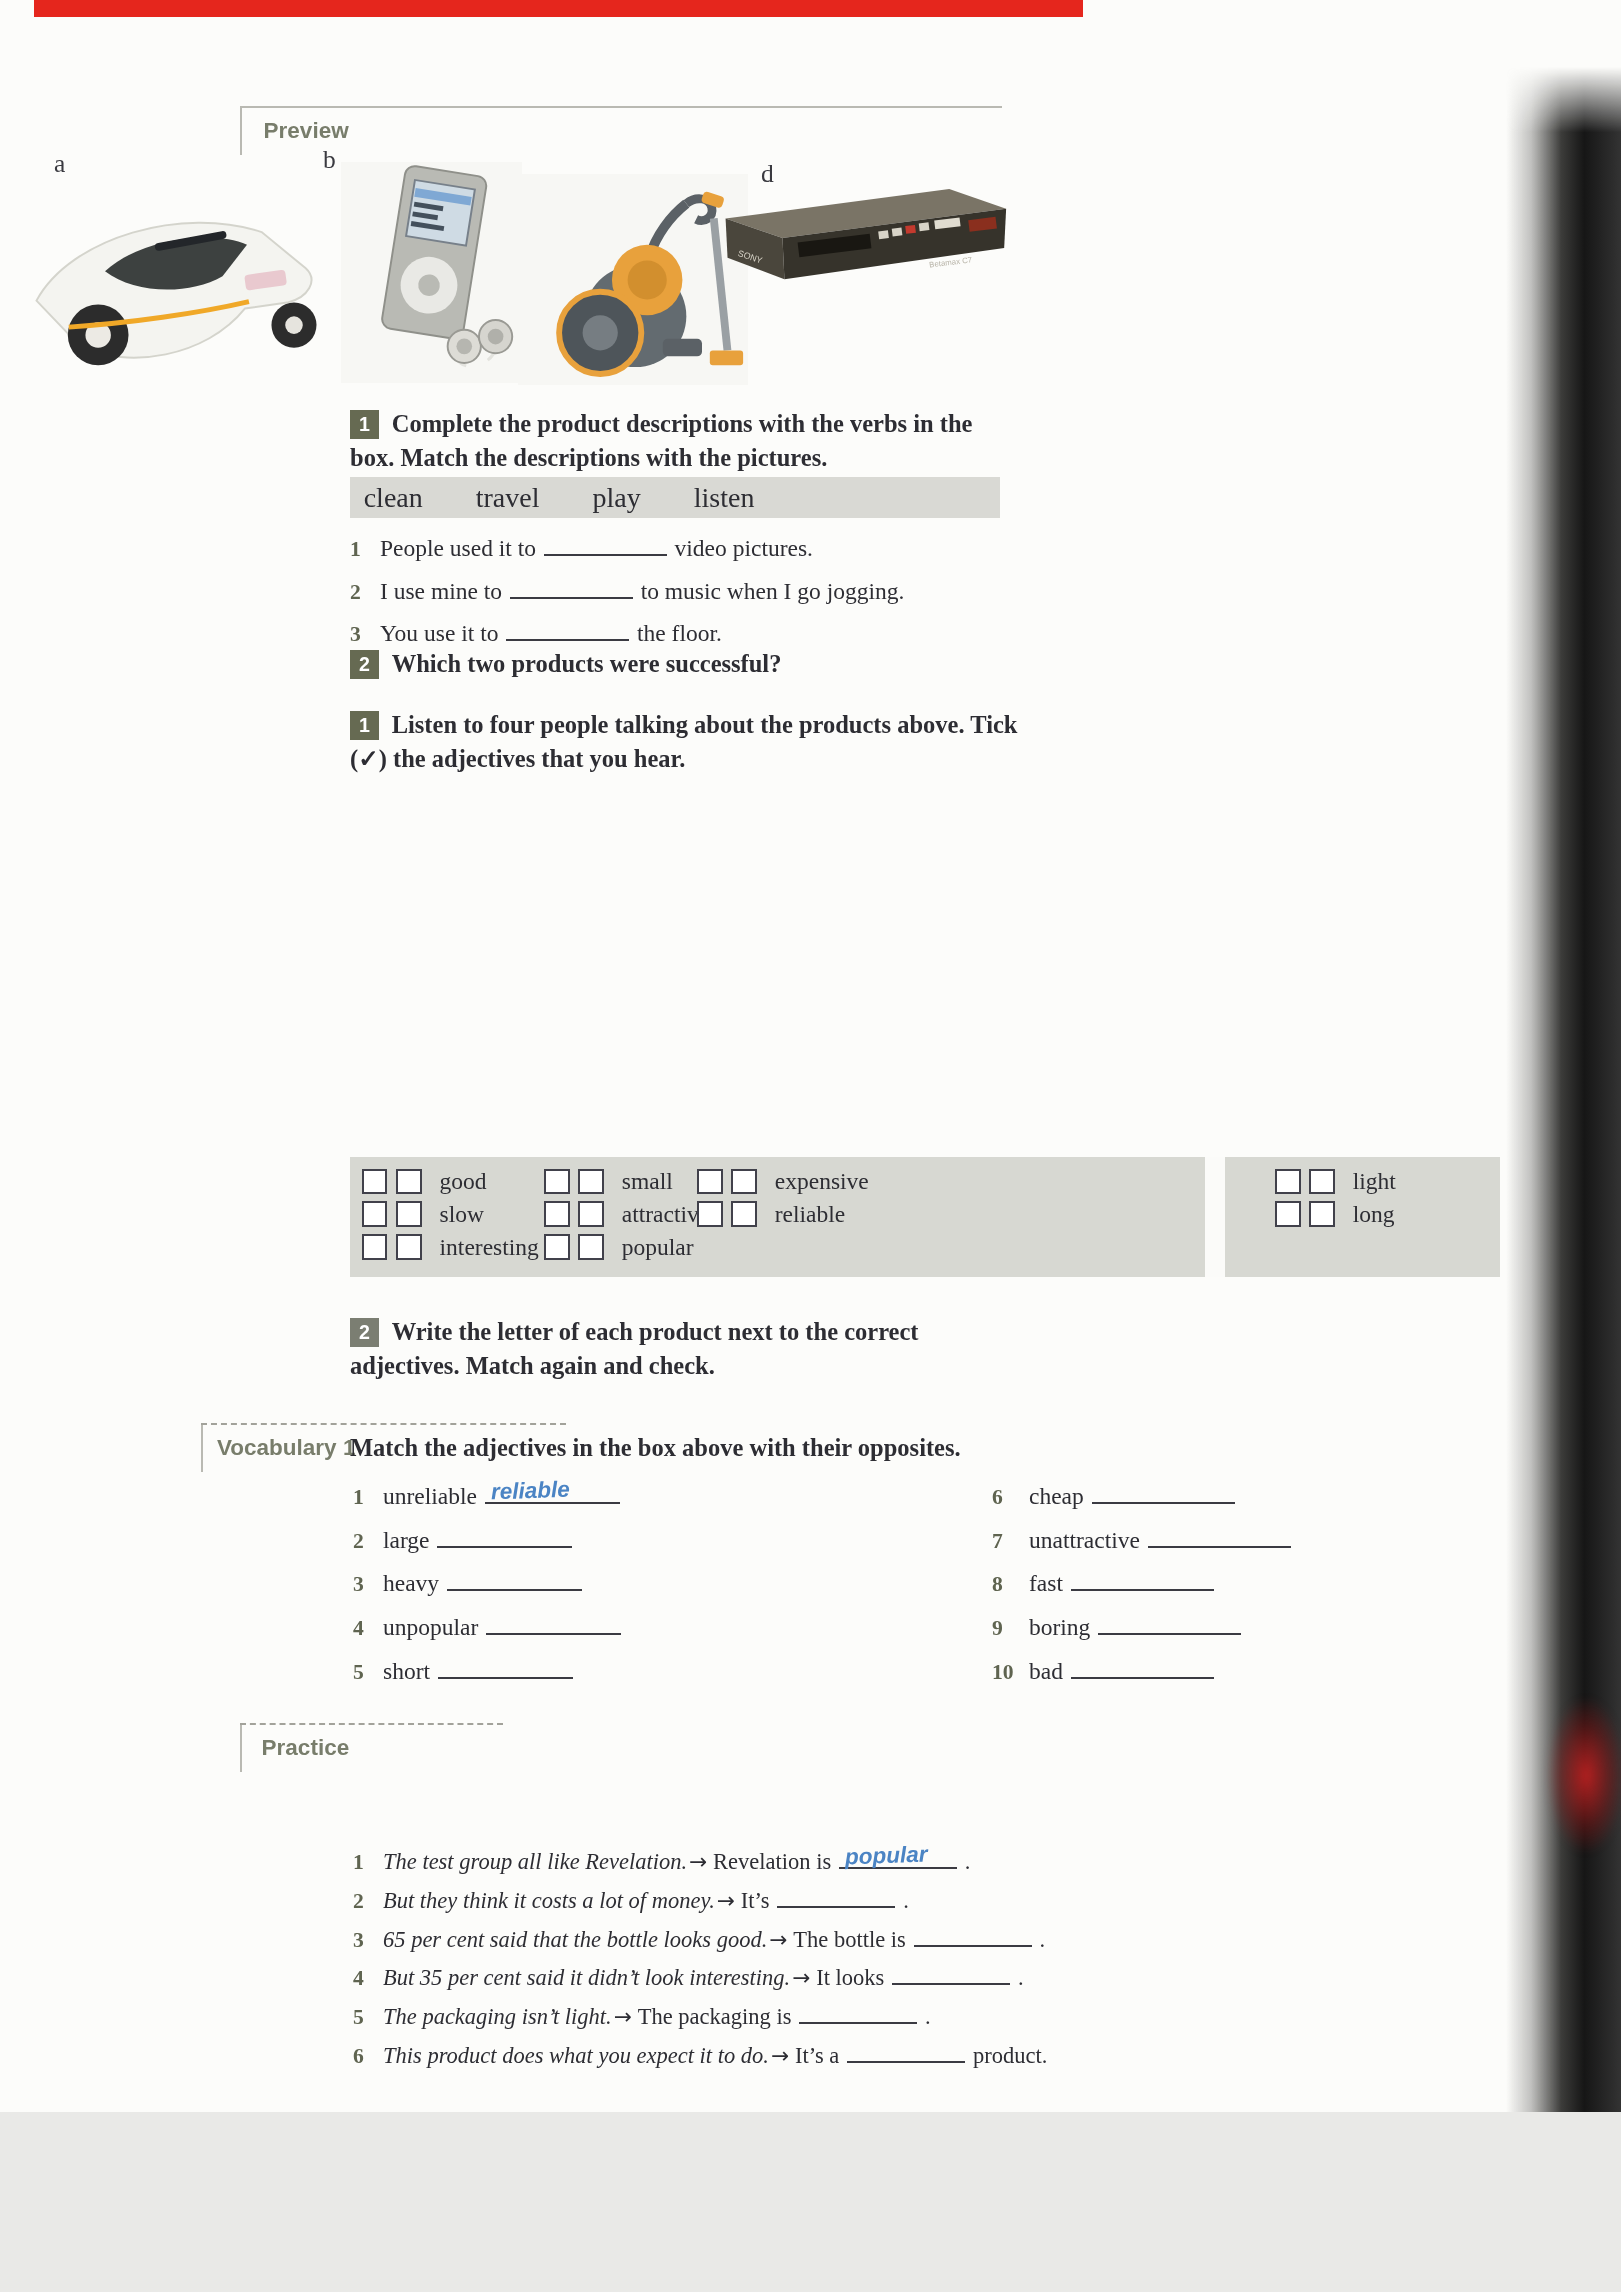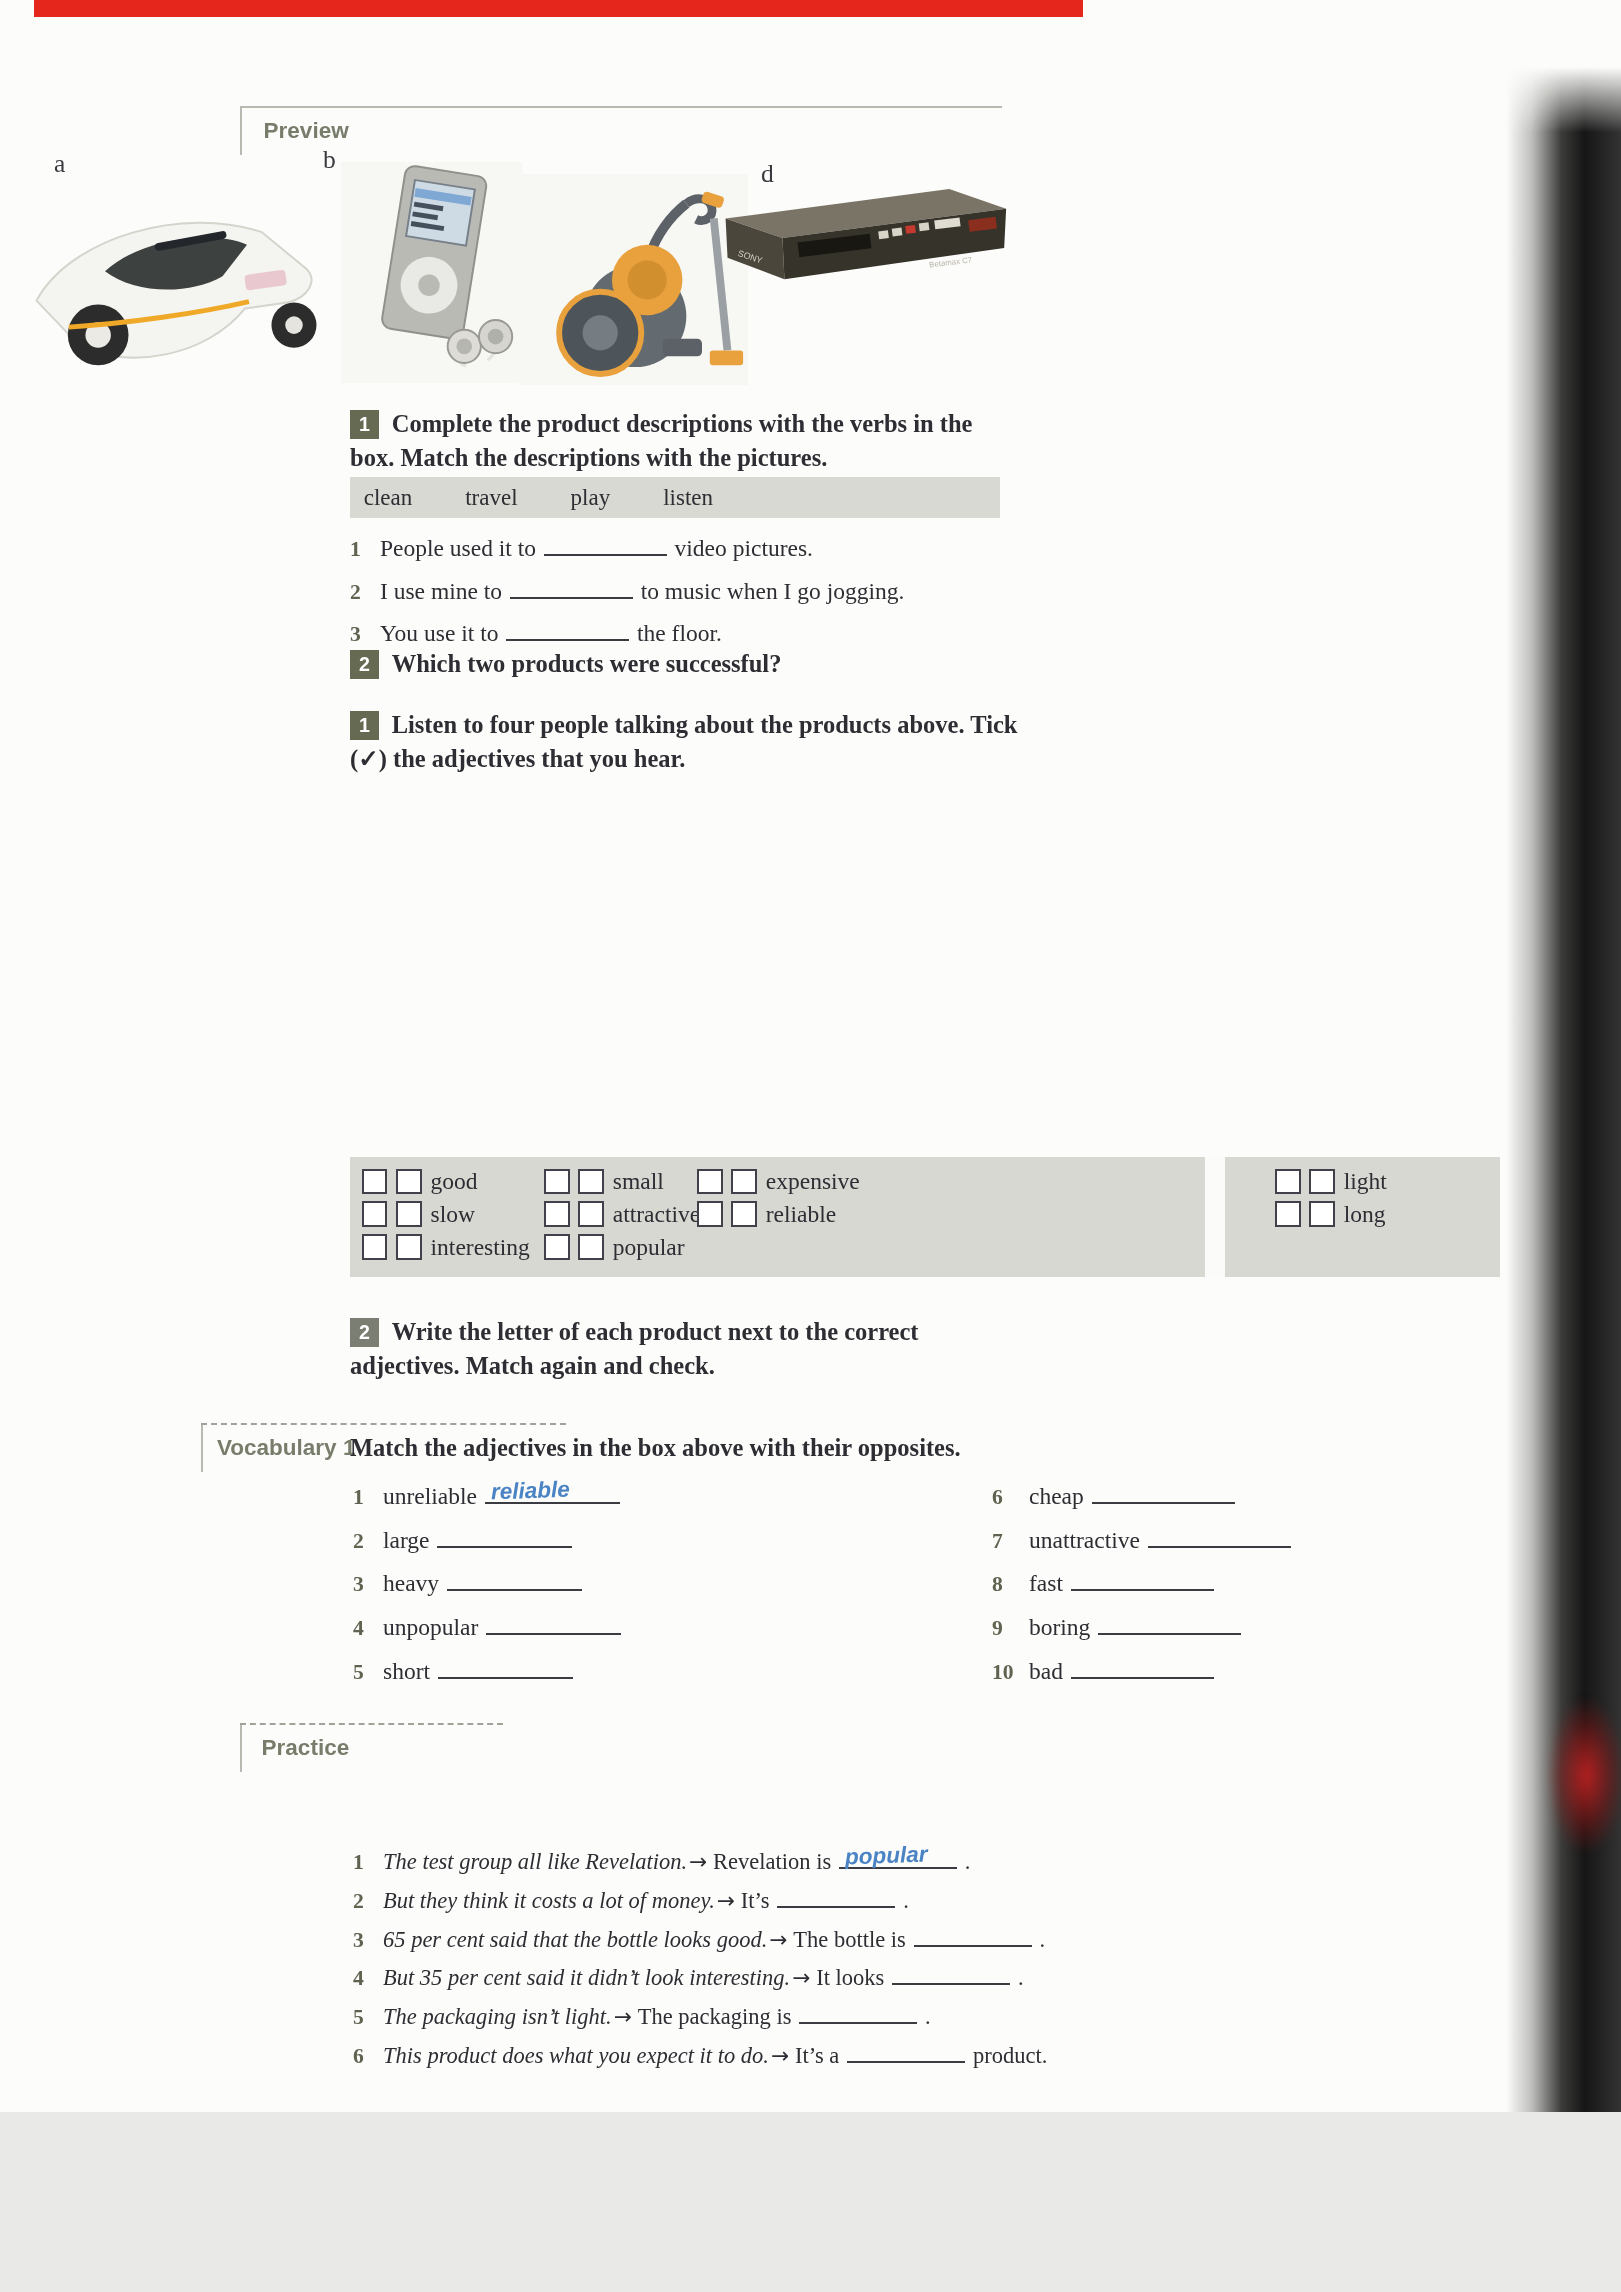--- a/index.html
+++ b/index.html
@@ -19,27 +19,27 @@
 
   
   .badge{float:left;width:29px;height:29px;background:#666a52;color:#fff;text-align:center;
          line-height:29px;font-family:"Liberation Sans",sans-serif;font-weight:bold;font-size:19.6px;
          margin:2.9px 12.7px 0 0;}
   .instr{font-weight:bold;font-size:24.5px;line-height:1.38;color:#2d2d33;}
 
   
   #verb-box{position:absolute;left:350px;top:477px;width:650px;height:41px;background:#d9d9d4;
             display:flex;align-items:center;gap:53px;padding-left:13.7px;box-sizing:border-box;
-            font-size:23px;}
+            font-size:28px;}
   #adjective-panel{position:absolute;left:350px;top:1157px;width:1150px;height:120px;background:#d7d8d2;}
   #adjective-panel .gap-strip{position:absolute;left:855px;top:0;width:19.6px;height:120px;background:#fbfbf9;}
   .adj-col{position:absolute;top:9.8px;display:flex;flex-direction:column;gap:3.9px;}
   .adj-row{display:flex;align-items:center;height:29px;}
   .checkbox{width:21.6px;height:21.6px;background:#fff;border:2px solid #41414b;margin-right:8.8px;flex:0 0 auto;}
-  .adj-label{font-size:23.5px;margin-left:0;}
+  .adj-label{font-size:23.5px;margin-left:9px;}
 
   
   .num{display:inline-block;width:30px;color:#5f6450;font-weight:bold;font-size:21.6px;flex:0 0 auto;}
   .item-row{display:flex;align-items:baseline;font-size:23.5px;line-height:28px;}
   .blank{display:inline-block;height:14.7px;border-bottom:2px solid #3b3b42;position:relative;
          margin:0 7.8px;vertical-align:baseline;}
   .hand{position:absolute;left:5.9px;bottom:-2.9px;font-family:"Liberation Sans",sans-serif;
         font-style:italic;font-weight:bold;font-size:22.5px;color:#4b84c4;transform:rotate(-2deg);
         white-space:nowrap;}
 

